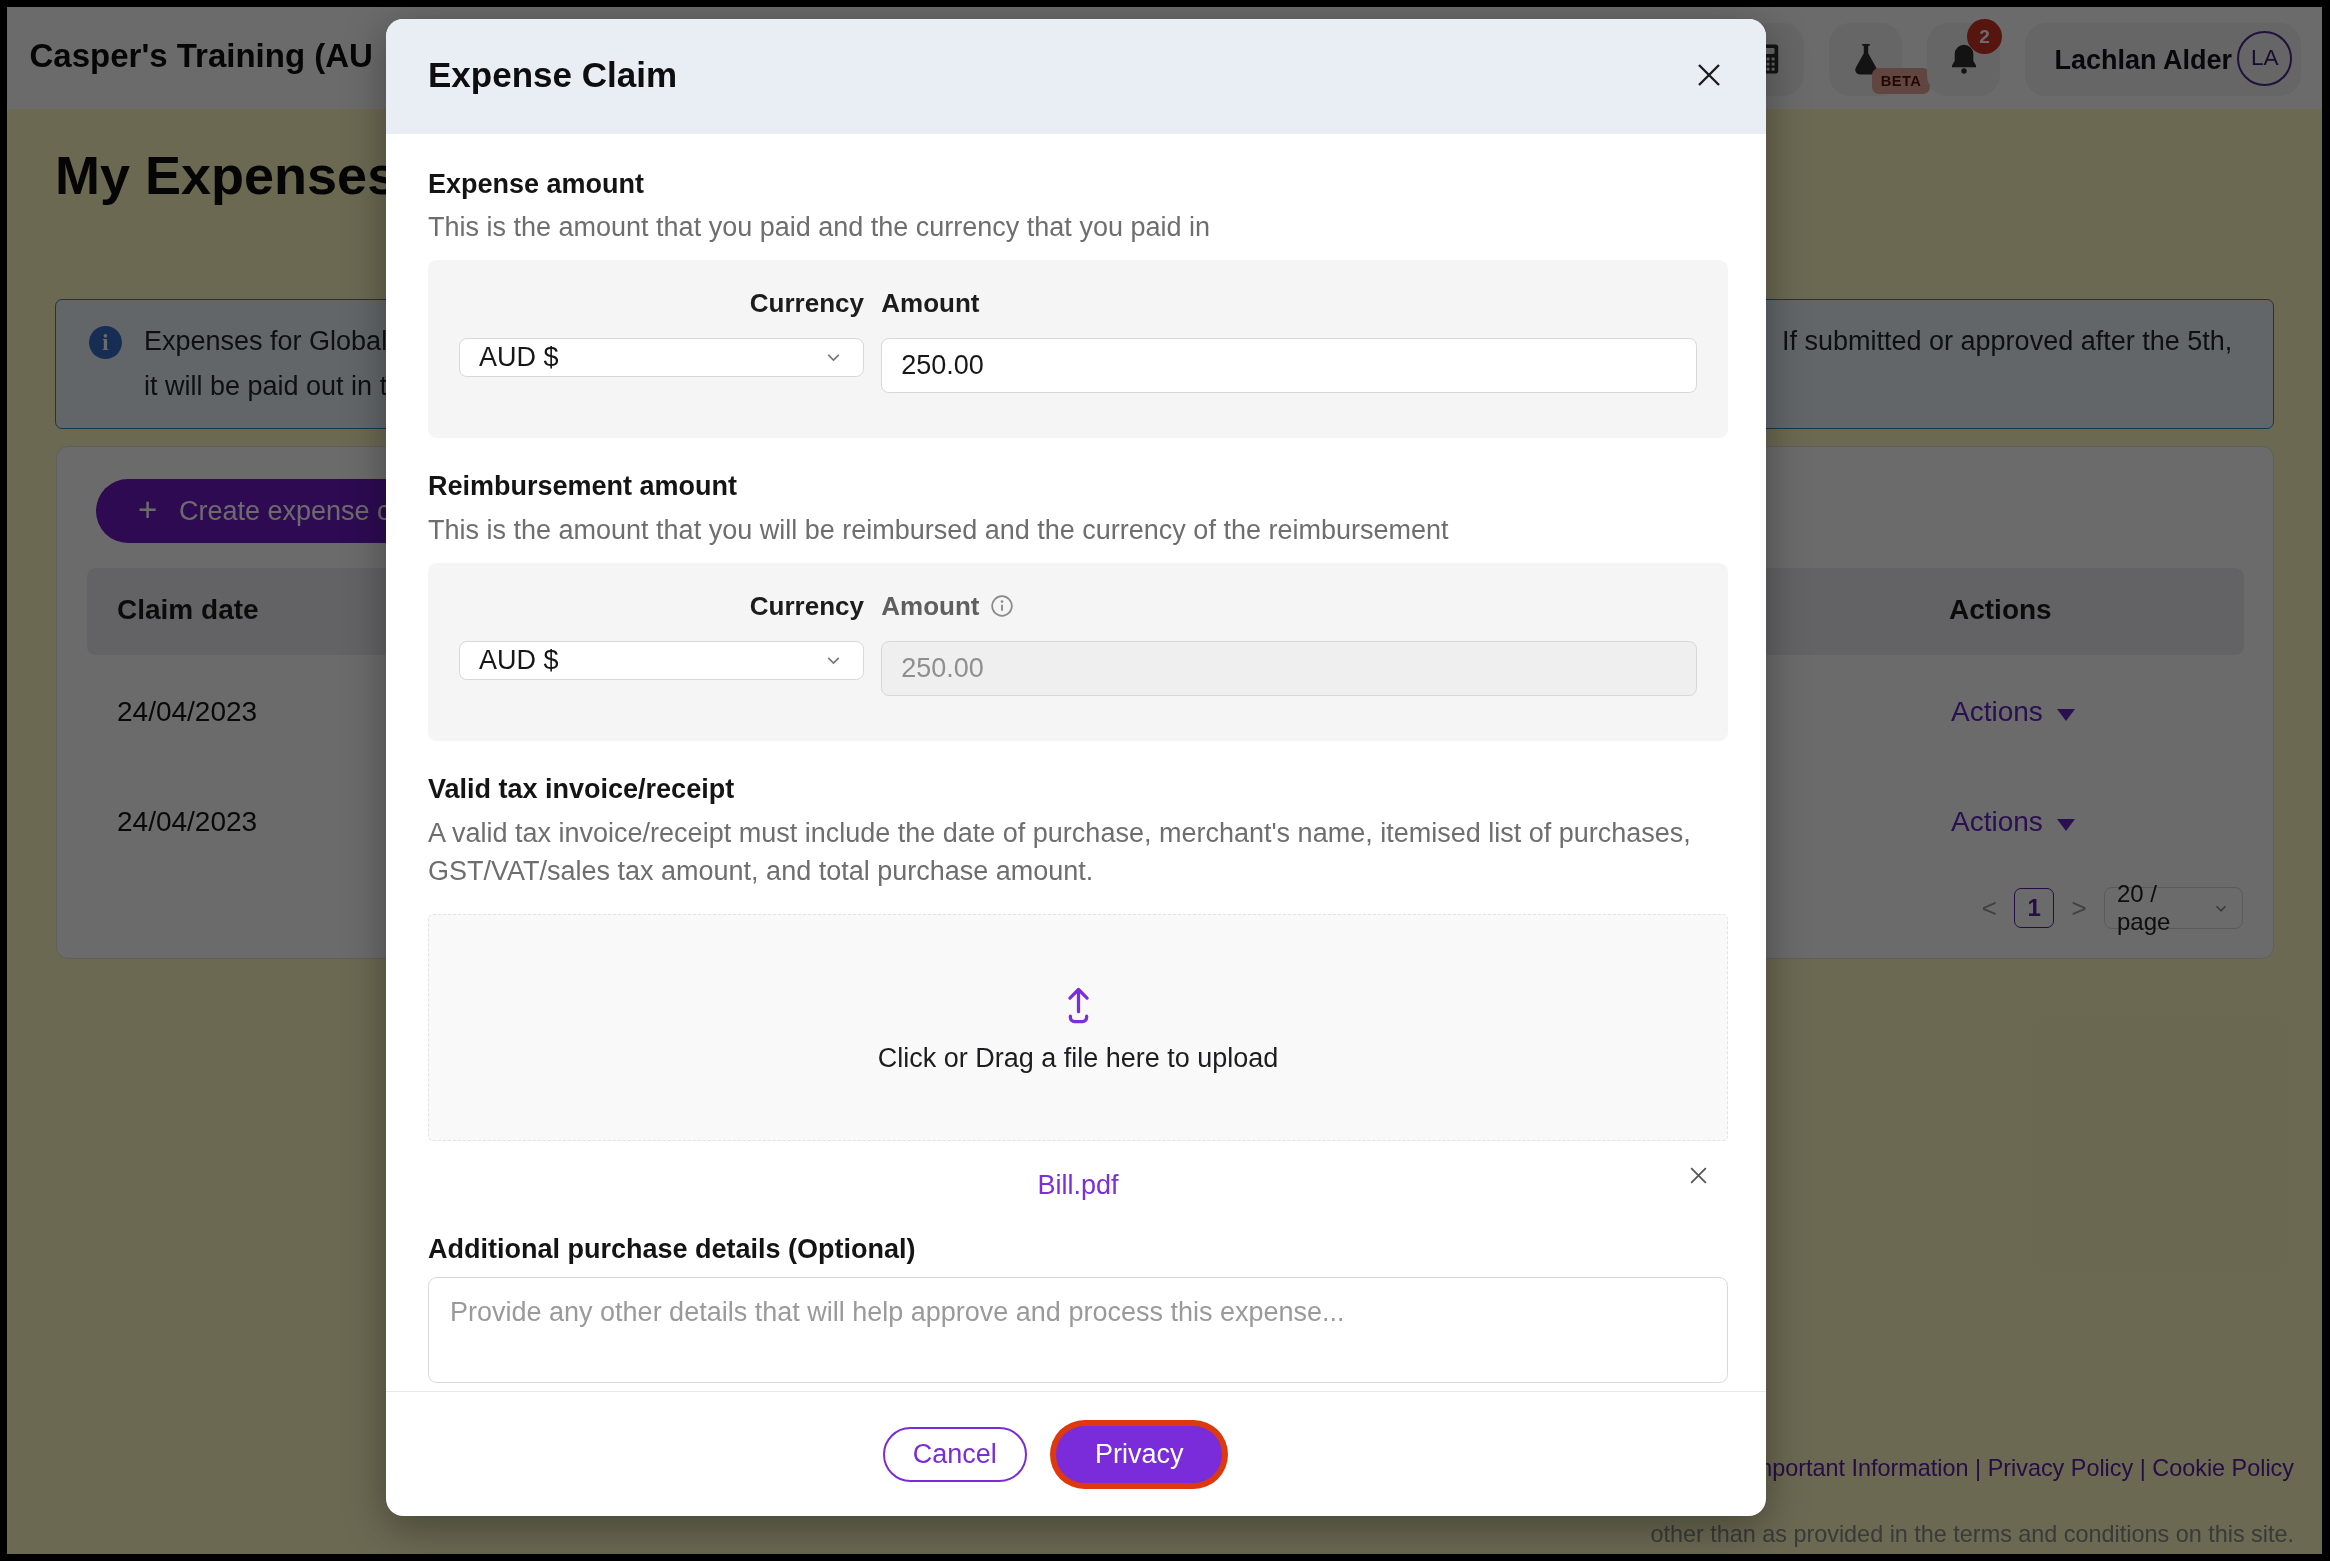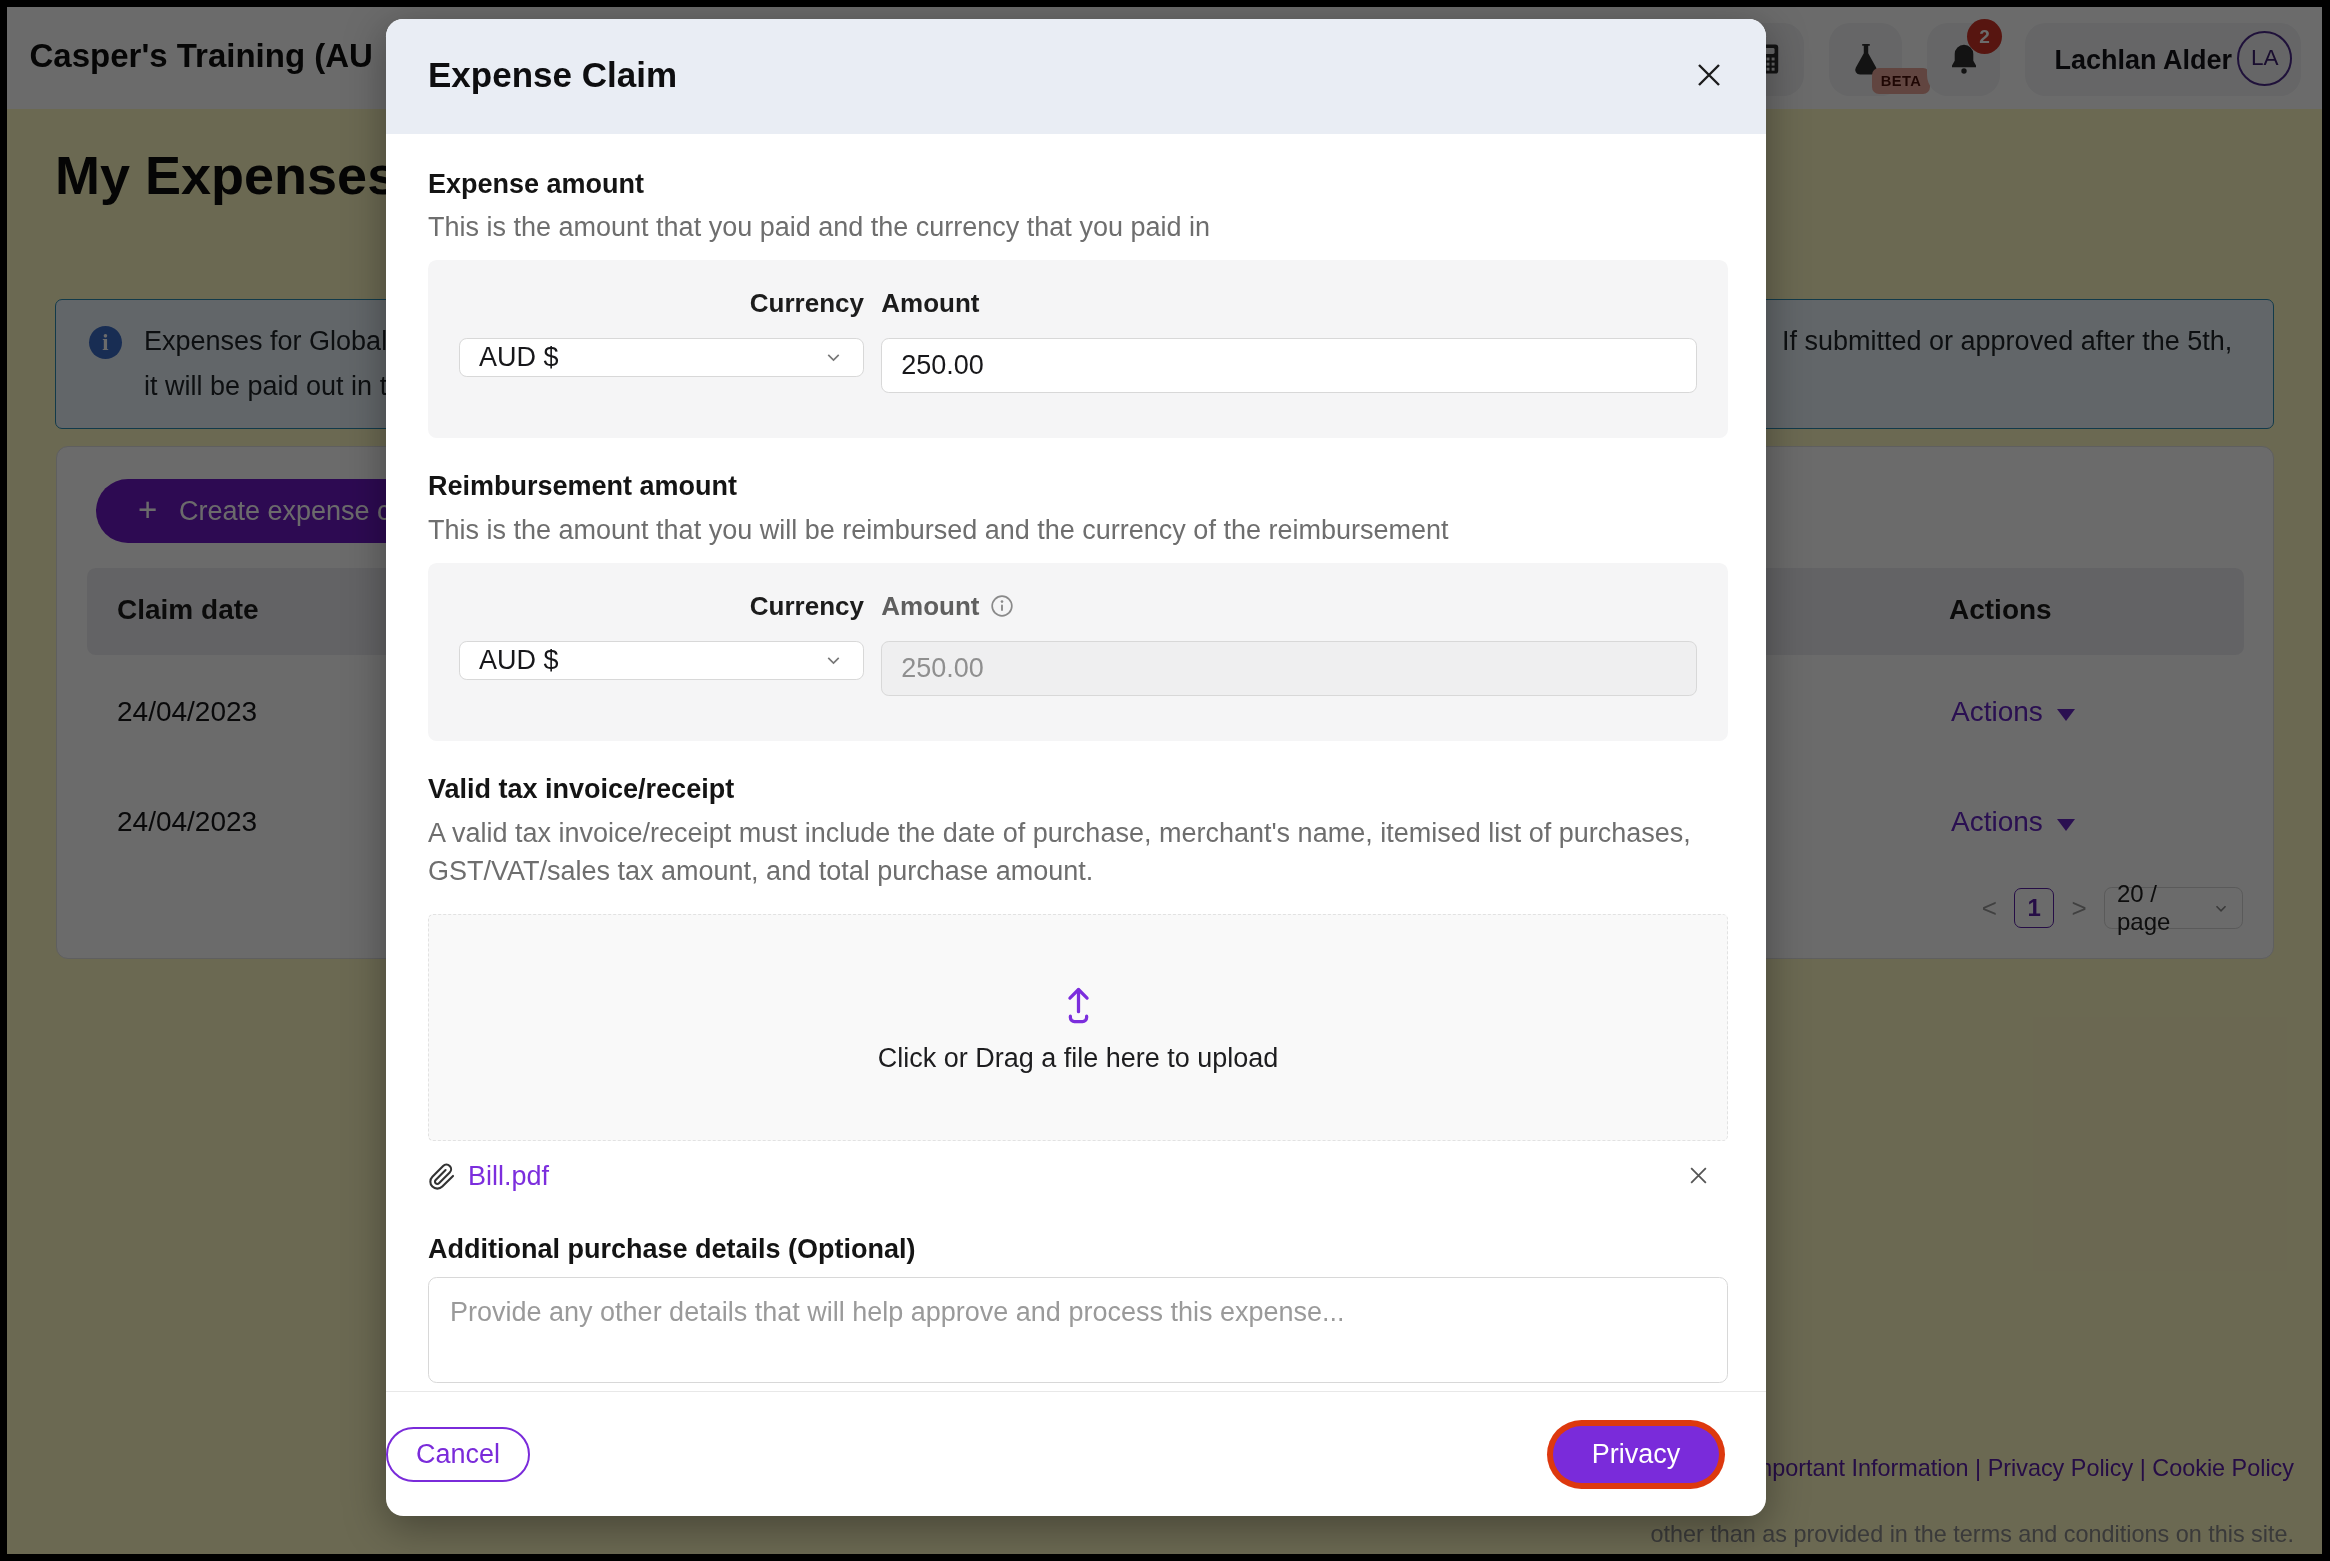--- a/index.html
+++ b/index.html
@@ -64,27 +64,27 @@
   .field.cur { width:405px;text-align:right; }
   .field.amt { flex:1; }
   .select { height:39px; background:#fff; border:1.3px solid #d8d8d8; border-radius:7.8px; display:flex; align-items:center; justify-content:space-between; padding:8px 19px; font-size:27px; color:#17171a; cursor:pointer; }
   .input { width:100%; height:55px; background:#fff; border:1.3px solid #d8d8d8; border-radius:7.8px; font-size:27px; color:#17171a; padding:0 19px; font-family:"Liberation Sans", sans-serif; }
   .input.disabled { background:#efeff0; color:#8f8f8f; }
   .lbl-info { display:inline-flex; align-items:center; gap:10.4px; }
   .lbl-info label { margin-bottom:0; color:#5f5f5f; }
   .field.amt.dim > .lbl-wrap { margin-bottom:19px; }
   .dropzone { margin-top:24px; height:227px; background:#f9f9f9; border:1.7px dashed #e2e2e2; border-radius:5.2px; display:flex; flex-direction:column; align-items:center; justify-content:center; gap:15.6px; cursor:pointer; }
   .dz-text { font-size:27px; color:#1d1d1f; }
-  .file-row { margin-top:17.3px; height:38px; position:relative; display:flex; align-items:center; gap:12px; }
+  .file-row { margin-top:17.3px; height:38px; position:relative; display:flex; align-items:center; gap:12px;flex-direction:column; }
   .file-link { font-size:27px; color:#7c2edd; cursor:pointer; text-decoration:none; }
   .file-remove { position:absolute; right:12px; top:1.7px; width:35px; height:35px; background:none; border:none; cursor:pointer; }
   .details-area { margin-top:12px; width:100%; height:106px; border:1.3px solid #d8d8d8; border-radius:8.7px; font-size:27px; color:#17171a; padding:19px 21px; resize:none; font-family:"Liberation Sans", sans-serif; }
   .details-area::placeholder { color:#9a9a9a; }
   .modal-divider { position:absolute; left:0; bottom:124px; width:100%; height:1.3px; background:#e8e8e8; }
-  .modal-footer { position:absolute; left:0; bottom:0; width:100%; height:124px; display:flex; align-items:center; justify-content:space-between; gap:29.5px; padding-right:40px; }
+  .modal-footer { position:absolute; left:0; bottom:0; width:100%; height:124px; display:flex; align-items:center; justify-content:center; gap:29.5px; padding-right:40px; }
   .btn-cancel { width:144px; height:55px; background:#fff; border:2.2px solid #7a2bda; border-radius:29.5px; color:#7a2bda; font-size:27px; cursor:pointer; }
   .btn-resubmit { width:166px; height:57px; background:#7a2bda; border:none; border-radius:30px; color:#fff; font-size:27px; cursor:pointer; box-shadow:0 0 0 6px #dd380e; margin-right:7px; }
 </style>
 </head>
 <body>
 
 <div class="page">
 
   <div class="topbar">
     <div class="app-title">Casper's Training (AU</div>

